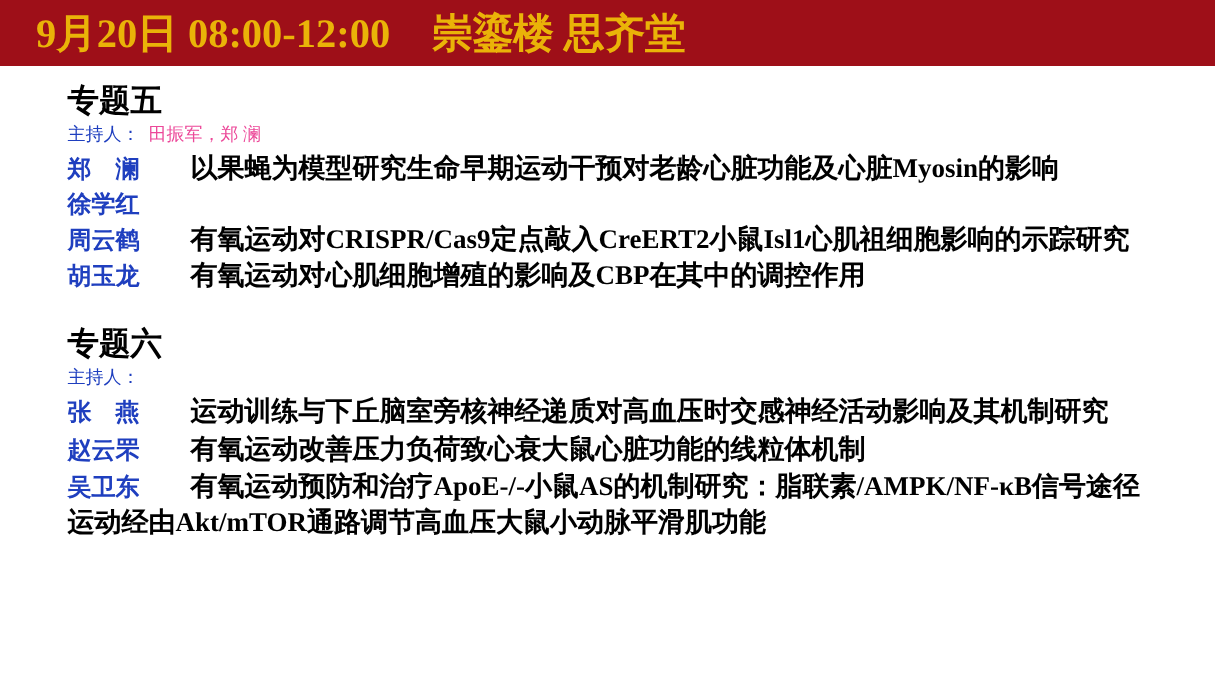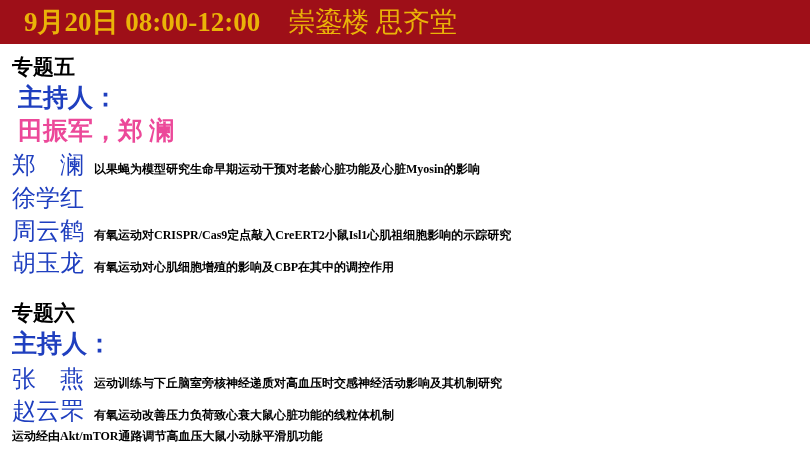--- a/index.html
+++ b/index.html
@@ -30,74 +30,74 @@
     box-sizing: border-box;
   }
   .header-bar .h-date {
     font-size: 27px;
     font-weight: bold;
     letter-spacing: 0px;
     white-space: nowrap;
   }
   .header-bar .h-venue {
     font-size: 27px;
-    font-weight: normal;
+    font-weight: bold;
     margin-left: 28px;
     white-space: nowrap;
   }
   .content {
     padding: 6px 10px 0 10px;
     box-sizing: border-box;
+    margin-left: 33px;
   }
   .session {
     margin-bottom: 2px;
   }
   .session-title {
     font-size: 21px;
     font-weight: bold;
     margin: 4px 0 2px 2px;
     line-height: 1.25;
   }
   .chair-line {
-    font-size: 25px;
-    font-weight: bold;
+    font-size: 12px;
+    font-weight: normal;
     margin: 0 0 3px 2px;
     line-height: 1.3;
     display: flex;
     align-items: baseline;
-    flex-direction: column;
   }
   .chair-label {
     color: #1f3fbf;
     white-space: nowrap;
   }
   .chair-names {
     color: #ec4899;
     margin-left: 6px;
     white-space: nowrap;
   }
   .talk {
     display: flex;
     align-items: baseline;
     margin: 0 0 1px 2px;
     line-height: 1.32;
   }
   .talk-speaker {
     color: #1f3fbf;
-    font-weight: normal;
-    font-size: 24px;
+    font-weight: bold;
+    font-size: 16px;
     min-width: 82px;
     flex: 0 0 82px;
     white-space: nowrap;
     letter-spacing: 0px;
   }
   .talk-title {
     color: #000000;
     font-weight: bold;
-    font-size: 12px;
+    font-size: 18px;
     flex: 1 1 auto;
   }
   .talk.wrap .talk-title {
     line-height: 1.35;
   }
   .gap {
     height: 14px;
   }
 </style>
 </head>
@@ -150,20 +150,24 @@
       <div class="talk">
         <span class="talk-speaker">张　燕</span>
         <span class="talk-title">运动训练与下丘脑室旁核神经递质对高血压时交感神经活动影响及其机制研究</span>
       </div>
 
       <div class="talk">
         <span class="talk-speaker">赵云罘</span>
         <span class="talk-title">有氧运动改善压力负荷致心衰大鼠心脏功能的线粒体机制</span>
       </div>
 
+      <div class="talk">
+        <span class="talk-speaker">吴卫东</span>
+        <span class="talk-title">有氧运动预防和治疗ApoE-/-小鼠AS的机制研究：脂联素/AMPK/NF-κB信号途径</span>
+      </div>
 
       <div class="talk">
         <span class="talk-title">运动经由Akt/mTOR通路调节高血压大鼠小动脉平滑肌功能</span>
       </div>
     </div>
 
   </div>
 </div>
 
 </body></html>

